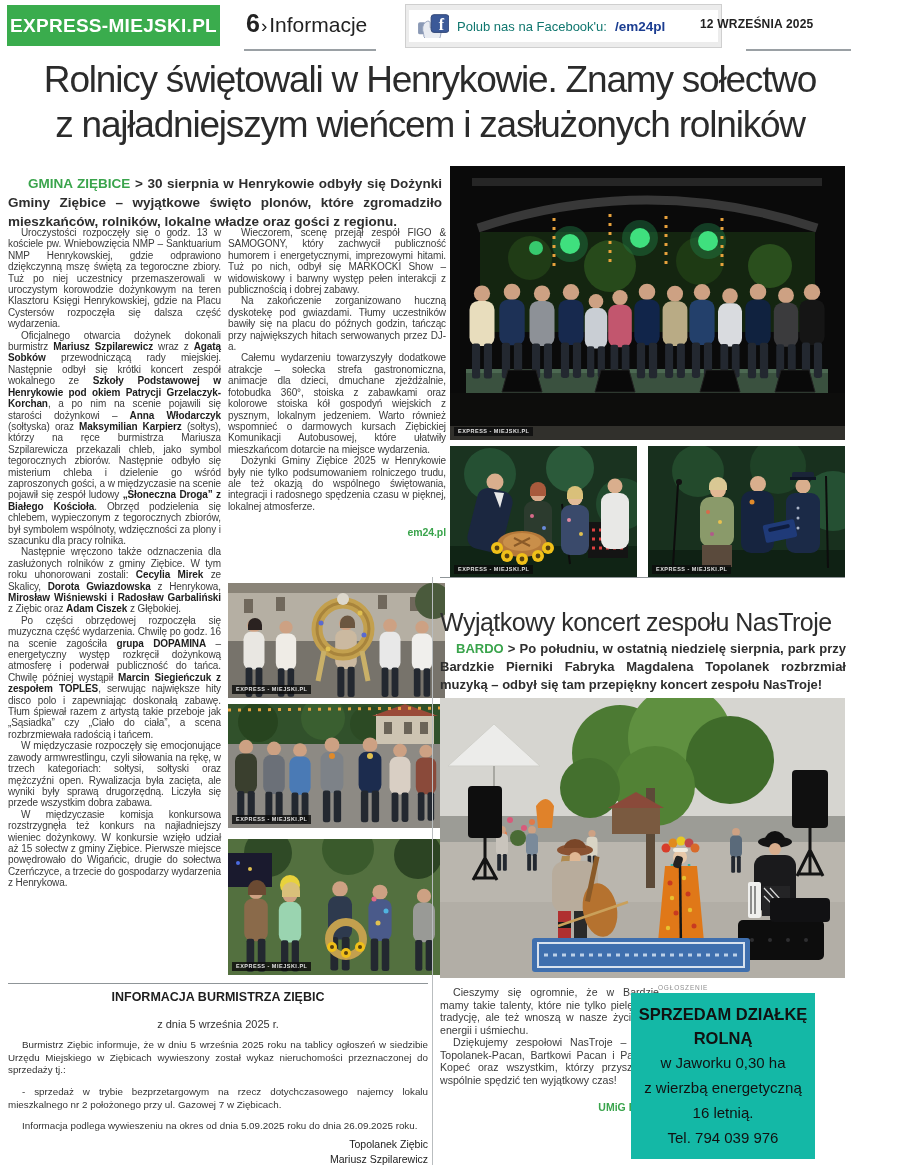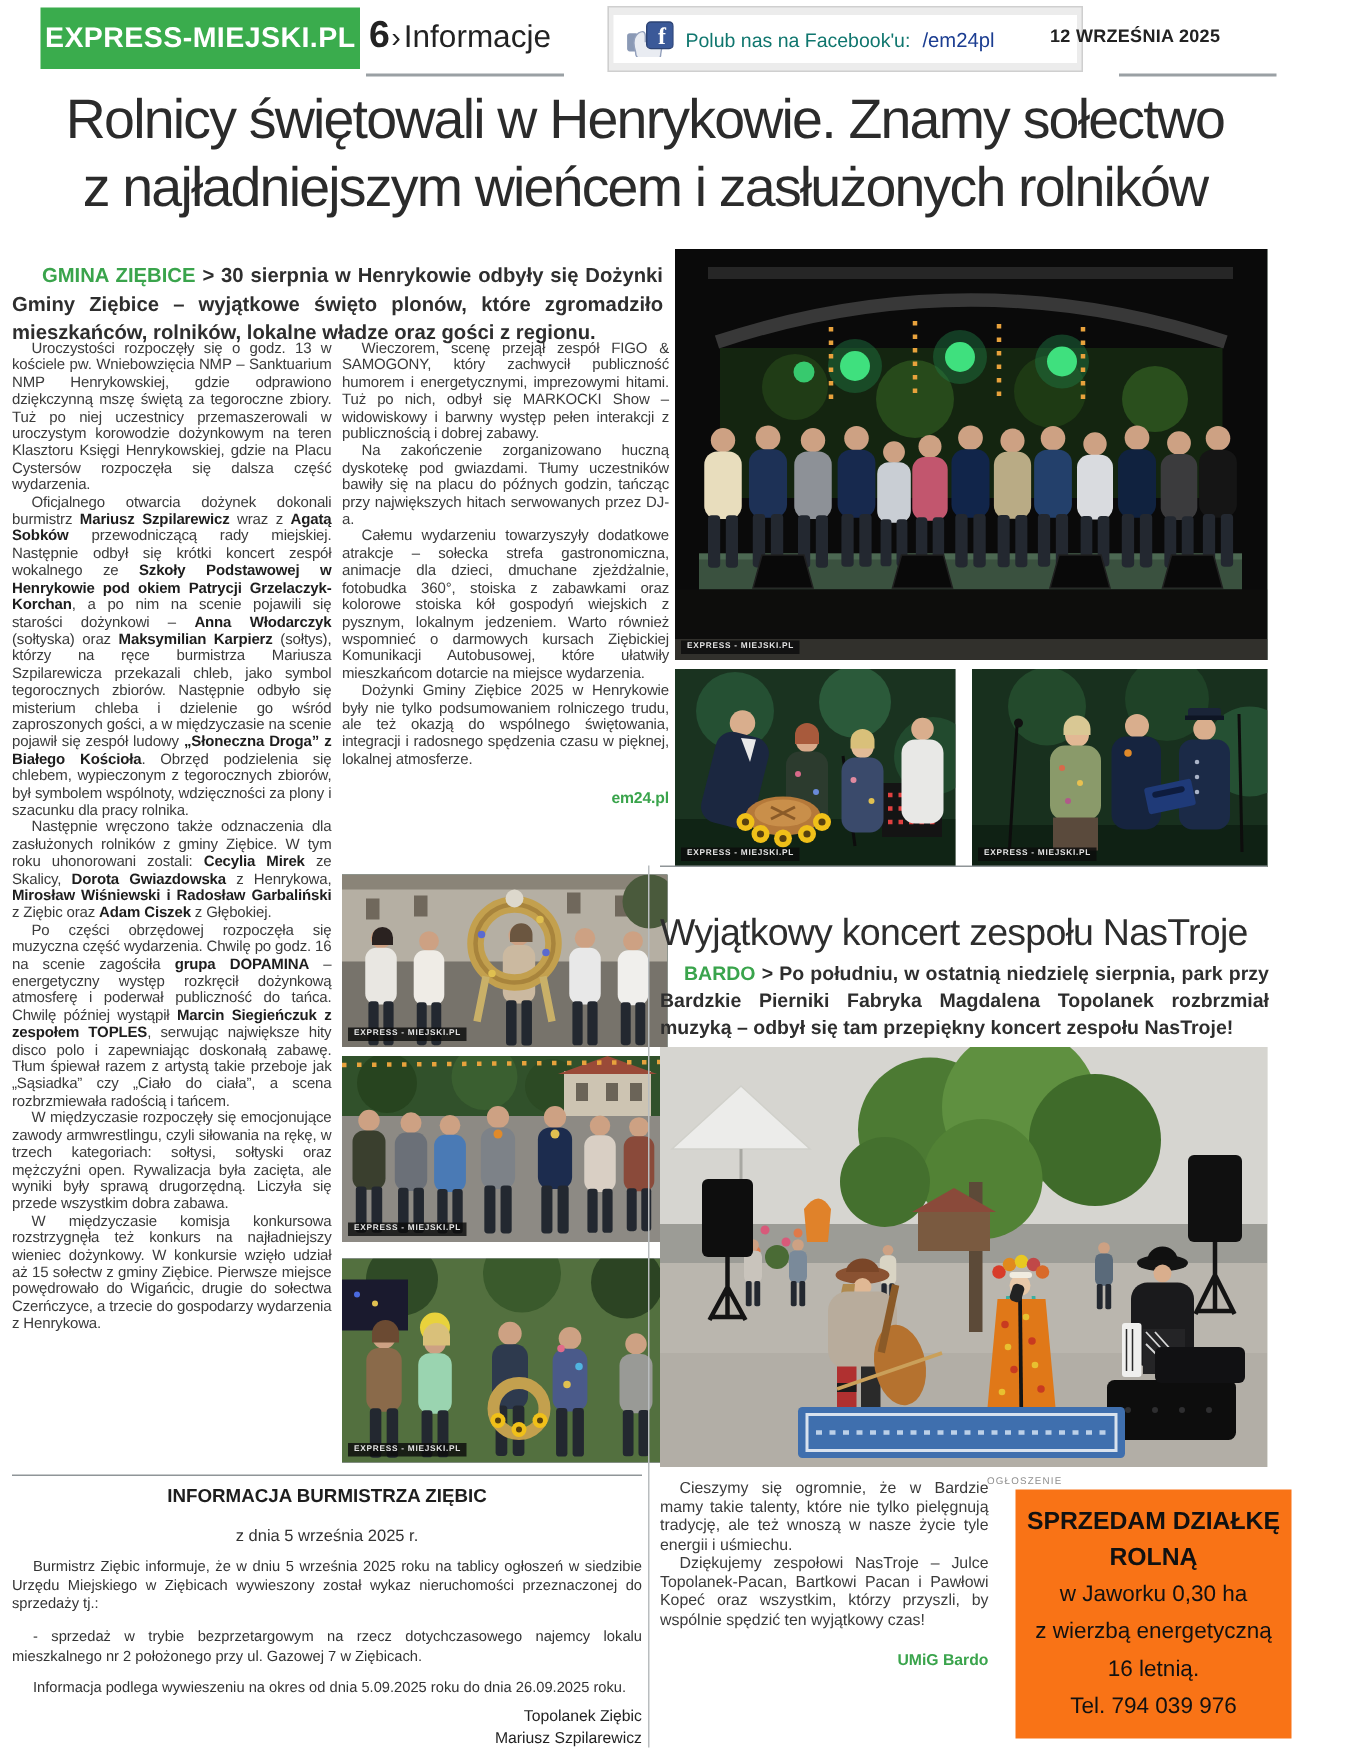--- a/index.html
+++ b/index.html
@@ -3,31 +3,31 @@
 <meta charset="utf-8">
 <style>
   html,body{margin:0;padding:0;background:#ffffff;}
   .page{position:relative;width:900px;height:1167px;background:#fff;overflow:hidden;
         font-family:"Liberation Sans",sans-serif;color:#3b3b3b;}
   .abs{position:absolute;}
   b{color:#1d1d1d;}
 
   
   .logo-box{left:7px;top:5px;width:213px;height:41px;background:#3aac4d;display:flex;
-            align-items:center;justify-content:center;margin-left:20px;}
+            align-items:center;justify-content:center;}
   .logo-box span{color:#fff;font-weight:bold;font-size:19px;letter-spacing:.3px;}
   .section{left:246px;top:9px;font-size:21px;color:#222;white-space:nowrap;}
   .section .num{font-weight:bold;font-size:25px;}
   .section .chev{font-size:19px;margin:0 2px 0 1px;}
   .rule{background:#9aa0a4;height:2px;}
   .fb-banner{left:405px;top:4px;width:315px;height:42px;background:#ececec;border:1px solid #cfcfcf;
              display:flex;align-items:center;}
   .fb-inner{margin:3px;background:#fff;flex:1;height:32px;display:flex;align-items:center;gap:8px;padding:0 8px;}
   .fb-text{color:#0f766e;font-size:13px;}
-  .fb-handle{color:#1b3d91;font-size:13.5px;font-weight:normal;}
+  .fb-handle{color:#1b3d91;font-size:13.5px;font-weight:bold;}
   .date{left:700px;top:17px;width:151px;text-align:left;font-weight:bold;font-size:12px;color:#222;letter-spacing:.2px;}
 
   
   .headline{left:4px;top:57px;width:852px;text-align:center;color:#2b2b2b;
             font-size:37px;line-height:45px;letter-spacing:-1.2px;white-space:nowrap;}
 
   .lead{font-weight:bold;text-align:justify;color:#2e2e2e;}
   .lead .tag{color:#3aa44c;}
   .lead1{left:8px;top:160px;width:434px;font-size:13.5px;line-height:19px;text-indent:20px;}
   .lead2{left:440px;top:627px;width:406px;font-size:13px;line-height:18px;text-indent:16px;}
@@ -52,21 +52,21 @@
   
   .info{left:8px;top:991px;width:420px;font-size:9.8px;line-height:12.6px;color:#333;}
   .info-title{text-align:center;font-weight:bold;font-size:12.5px;color:#1e1e1e;}
   .info-sub{text-align:center;font-size:11px;margin-top:14px;}
   .info .para{margin:9px 0 0 0;text-align:justify;text-indent:14px;}
   .info-sign{text-align:right;font-size:10.5px;line-height:15px;margin-top:4px;color:#222;}
   .info-sign .small{font-size:8.5px;color:#444;}
 
   
   .ad-label{left:658px;top:984px;font-size:6.5px;color:#8f8f8f;letter-spacing:.8px;}
-  .ad{left:677px;top:993px;width:184px;height:166px;background:#f97316;color:#111;
+  .ad{left:631px;top:993px;width:184px;height:166px;background:#14b8a6;color:#111;
       display:flex;flex-direction:column;justify-content:center;text-align:center;}
   .ad .para{margin:0;font-size:15px;line-height:25px;}
   .ad .para:nth-child(1),.ad .para:nth-child(2){font-weight:bold;font-size:16.5px;line-height:24px;}
   .ad b{color:#111;}
 
   .vr{width:1px;background:#b9bdbf;}
 </style>
 </head>
 <body>
 

